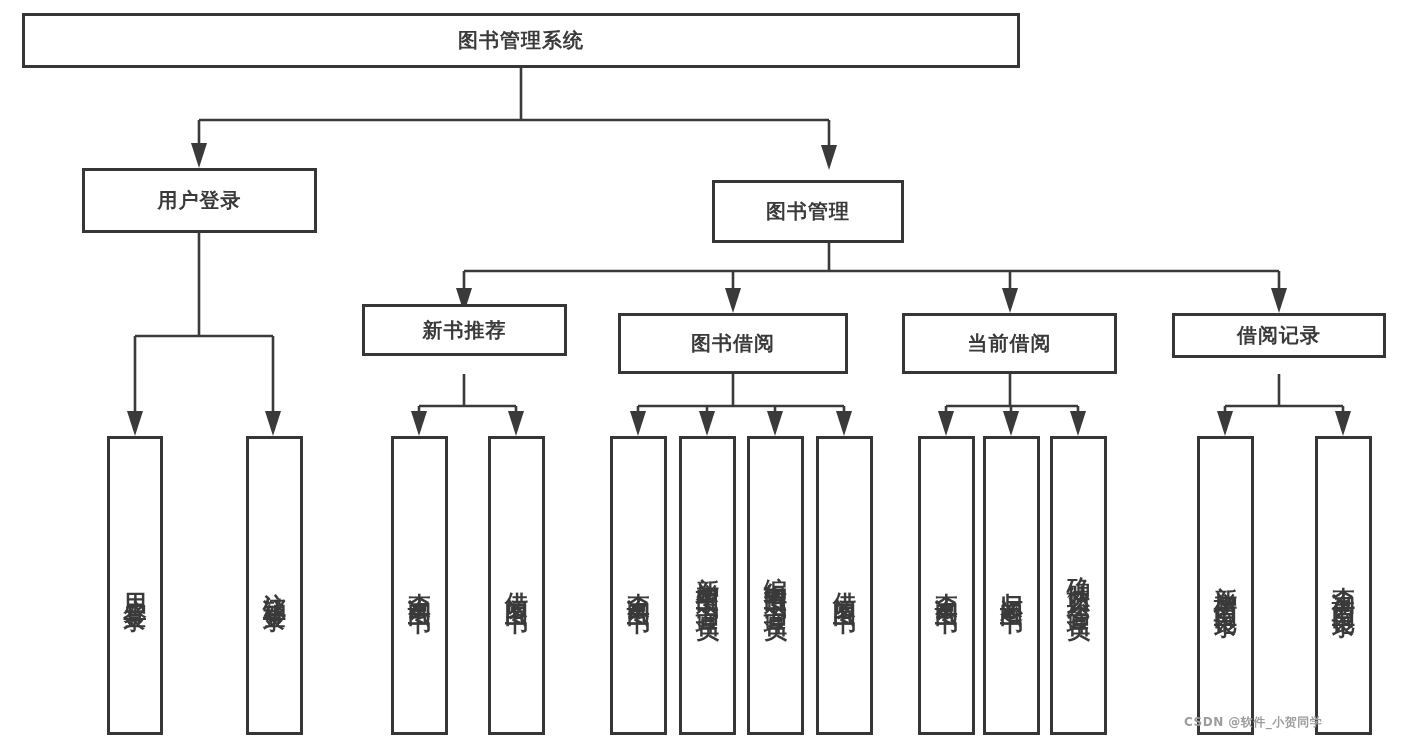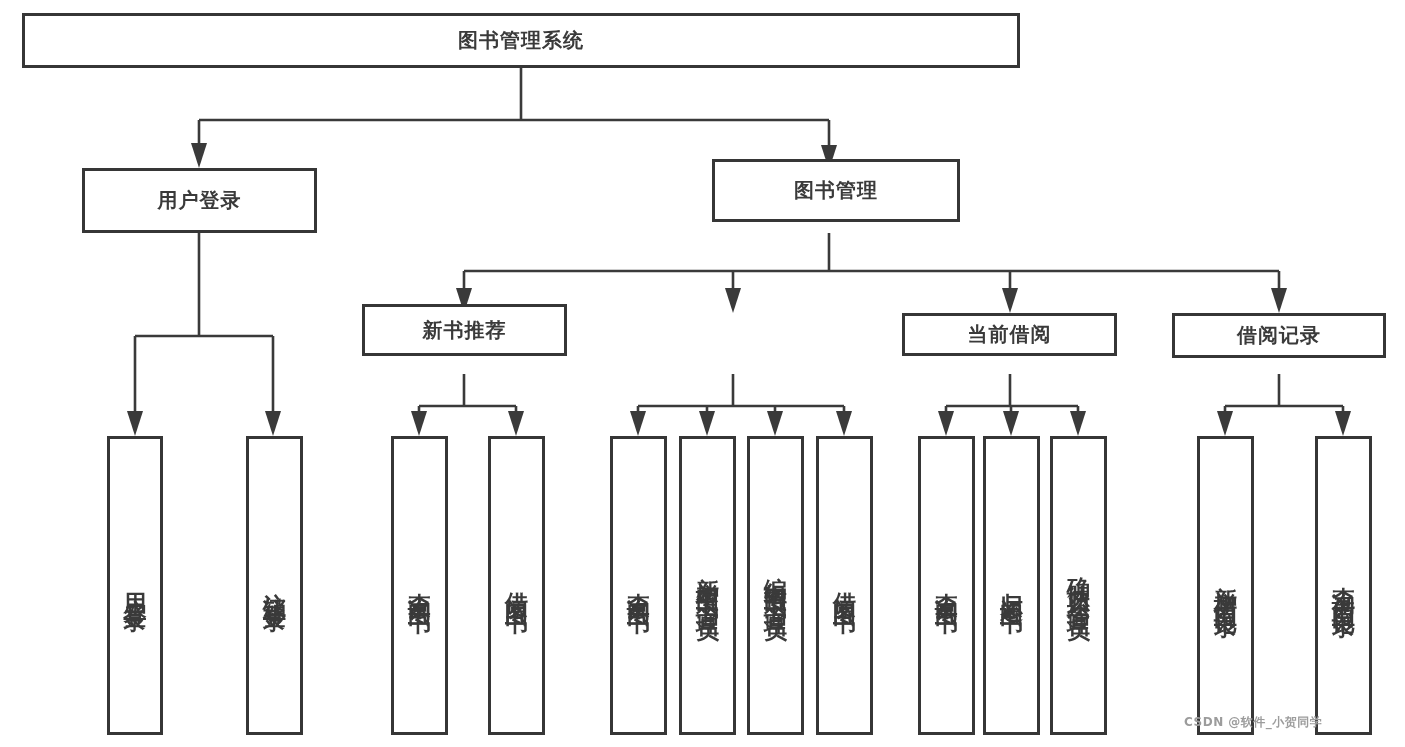--- a/index.html
+++ b/index.html
@@ -98,24 +98,25 @@
     <polygon class="arrow-head" points="1070,411 1086,411 1078,436"></polygon>
 
     <path class="connector-line" d="M1279 374 V406 M1225 406 H1343 M1225 406 V413 M1343 406 V413"></path>
     <polygon class="arrow-head" points="1217,411 1233,411 1225,436"></polygon>
     <polygon class="arrow-head" points="1335,411 1351,411 1343,436"></polygon>
   </svg>
 
   <div class="node" style="left:22px; top:13px; width:998px; height:55px;">图书管理系统</div>
 
   <div class="node" style="left:82px; top:168px; width:235px; height:65px;">用户登录</div>
-  <div class="node" style="left:712px; top:159px; width:248px; height:63px;">图书管理</div>
+  <div class="node" style="left:712px; top:180px; width:192px; height:63px;">图书管理</div>
 
   <div class="node" style="left:362px; top:304px; width:205px; height:52px;">新书推荐</div>
-  <div class="node" style="left:902px; top:313px; width:215px; height:43px;">当前借阅</div>
+  <div class="node" style="left:618px; top:313px; width:230px; height:61px;">图书借阅</div>
+  <div class="node" style="left:902px; top:313px; width:215px; height:61px;">当前借阅</div>
   <div class="node" style="left:1172px; top:313px; width:214px; height:45px;">借阅记录</div>
 
   <div class="node leaf" style="left:107px; top:436px; width:56px; height:299px;">用户登录</div>
   <div class="node leaf" style="left:246px; top:436px; width:57px; height:299px;">注销登录</div>
 
   <div class="node leaf" style="left:391px; top:436px; width:57px; height:299px;">查询图书</div>
   <div class="node leaf" style="left:488px; top:436px; width:57px; height:299px;">借阅图书</div>
 
   <div class="node leaf" style="left:610px; top:436px; width:57px; height:299px;">查询图书</div>
   <div class="node leaf" style="left:679px; top:436px; width:57px; height:299px;">新增图书（管理员）</div>

